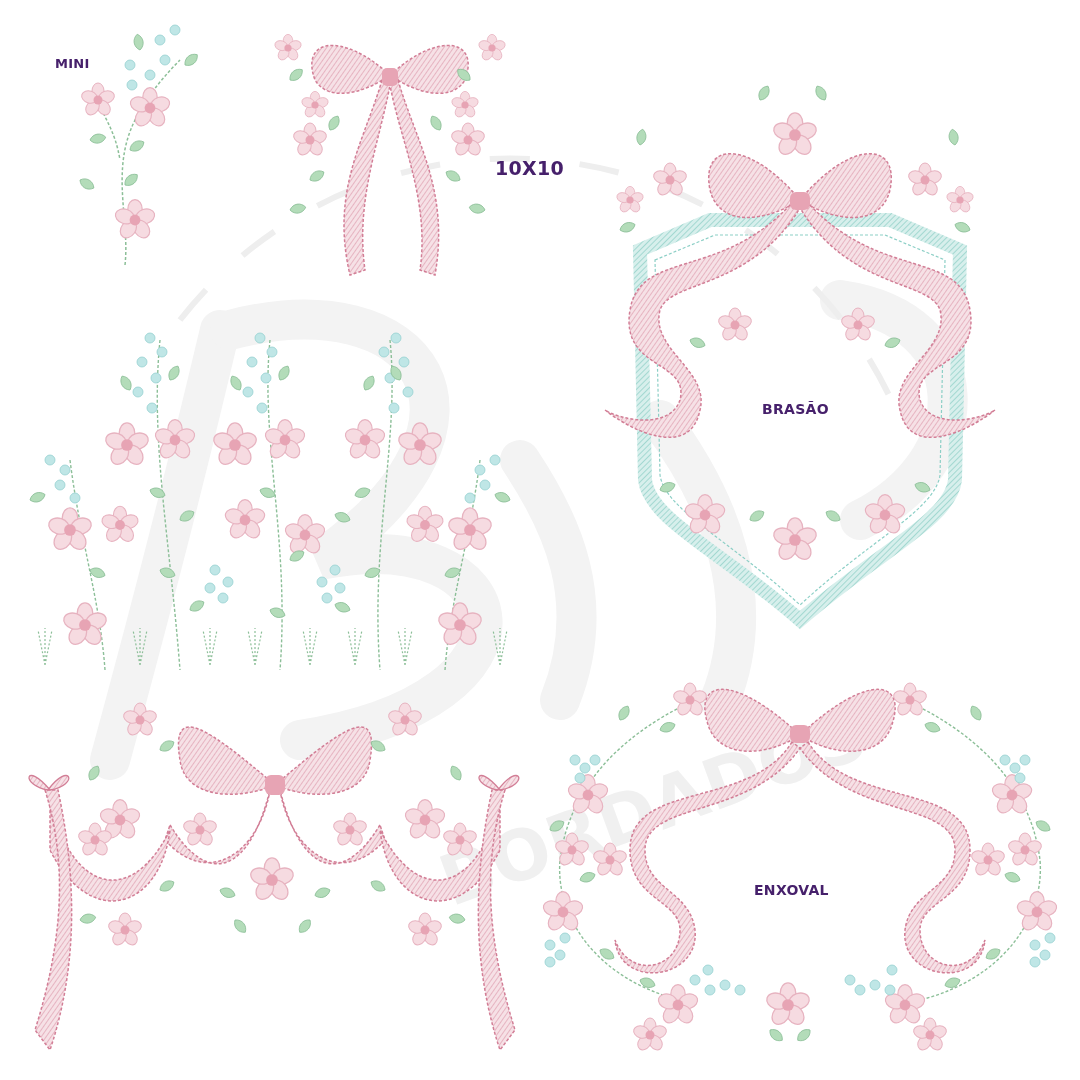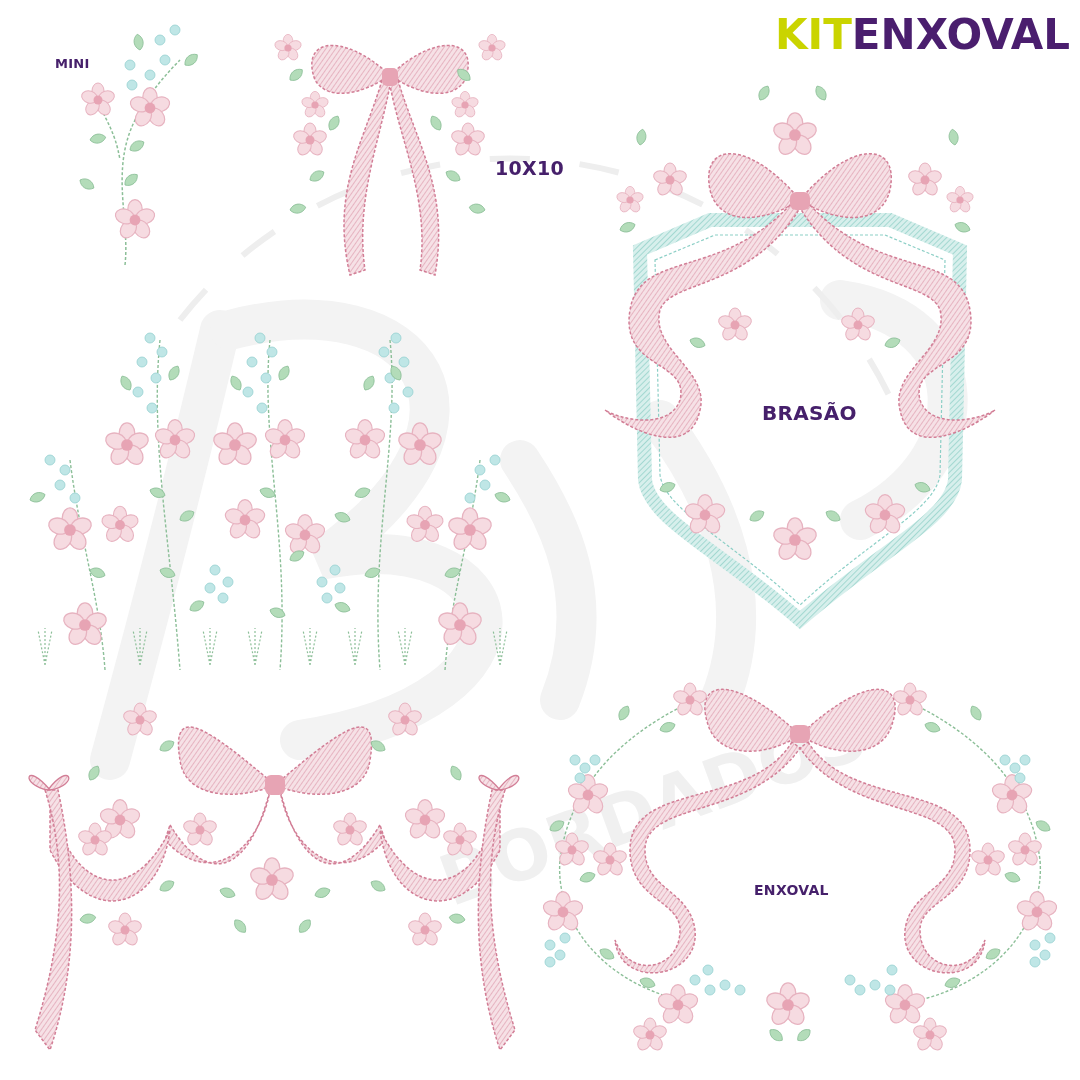--- a/index.html
+++ b/index.html
@@ -24,27 +24,24 @@
       <path d="M220 330 C 180 500, 140 650, 110 760"></path>
       <path d="M230 330 C 420 280, 520 420, 320 560 C 520 520, 560 700, 300 740"></path>
       <path d="M520 460 C 560 520, 600 600, 560 700"></path>
       <path d="M660 420 C 720 500, 760 600, 720 700"></path>
       <path d="M840 300 C 980 320, 980 460, 860 520"></path>
     </g>
     <path d="M180 320 A 420 420 0 0 1 900 420" fill="none" stroke="#eeeeee" stroke-width="6" stroke-dasharray="40 50"></path>
     <text x="420" y="870" font-size="70" fill="#f0f0f0" font-family="DejaVu Sans, sans-serif" font-weight="bold" transform="rotate(-20 540 800)">BORDADOS</text>
   </svg>
 
-  <div class="brand">
-    <span class="kit">KIT</span><span class="rest">ENXOVAL</span>
-  </div>
 
   <div class="label" style="left:55px;top:56px;font-size:13px;text-align:right;">MINI</div>
   <div class="label" style="left:495px;top:157px;font-size:19px;">10X10</div>
-  <div class="label" style="left:762px;top:401px;font-size:20px;text-align:right;">BRASÃO</div>
+  <div class="label" style="left:762px;top:401px;font-size:14px;text-align:right;">BRASÃO</div>
   <div class="label" style="left:754px;top:882px;font-size:14px;">ENXOVAL</div>
 
   <svg width="0" height="0" style="position:absolute">
     <defs>
       <g id="flower">
         <g fill="#f6dbe1" stroke="#e7b3c0" stroke-width="1">
           <ellipse cx="0" cy="-9" rx="6" ry="8"></ellipse>
           <ellipse cx="8.5" cy="-3" rx="6" ry="8" transform="rotate(72 8.5 -3)"></ellipse>
           <ellipse cx="5.5" cy="7.5" rx="6" ry="8" transform="rotate(144 5.5 7.5)"></ellipse>
           <ellipse cx="-5.5" cy="7.5" rx="6" ry="8" transform="rotate(216 -5.5 7.5)"></ellipse>

